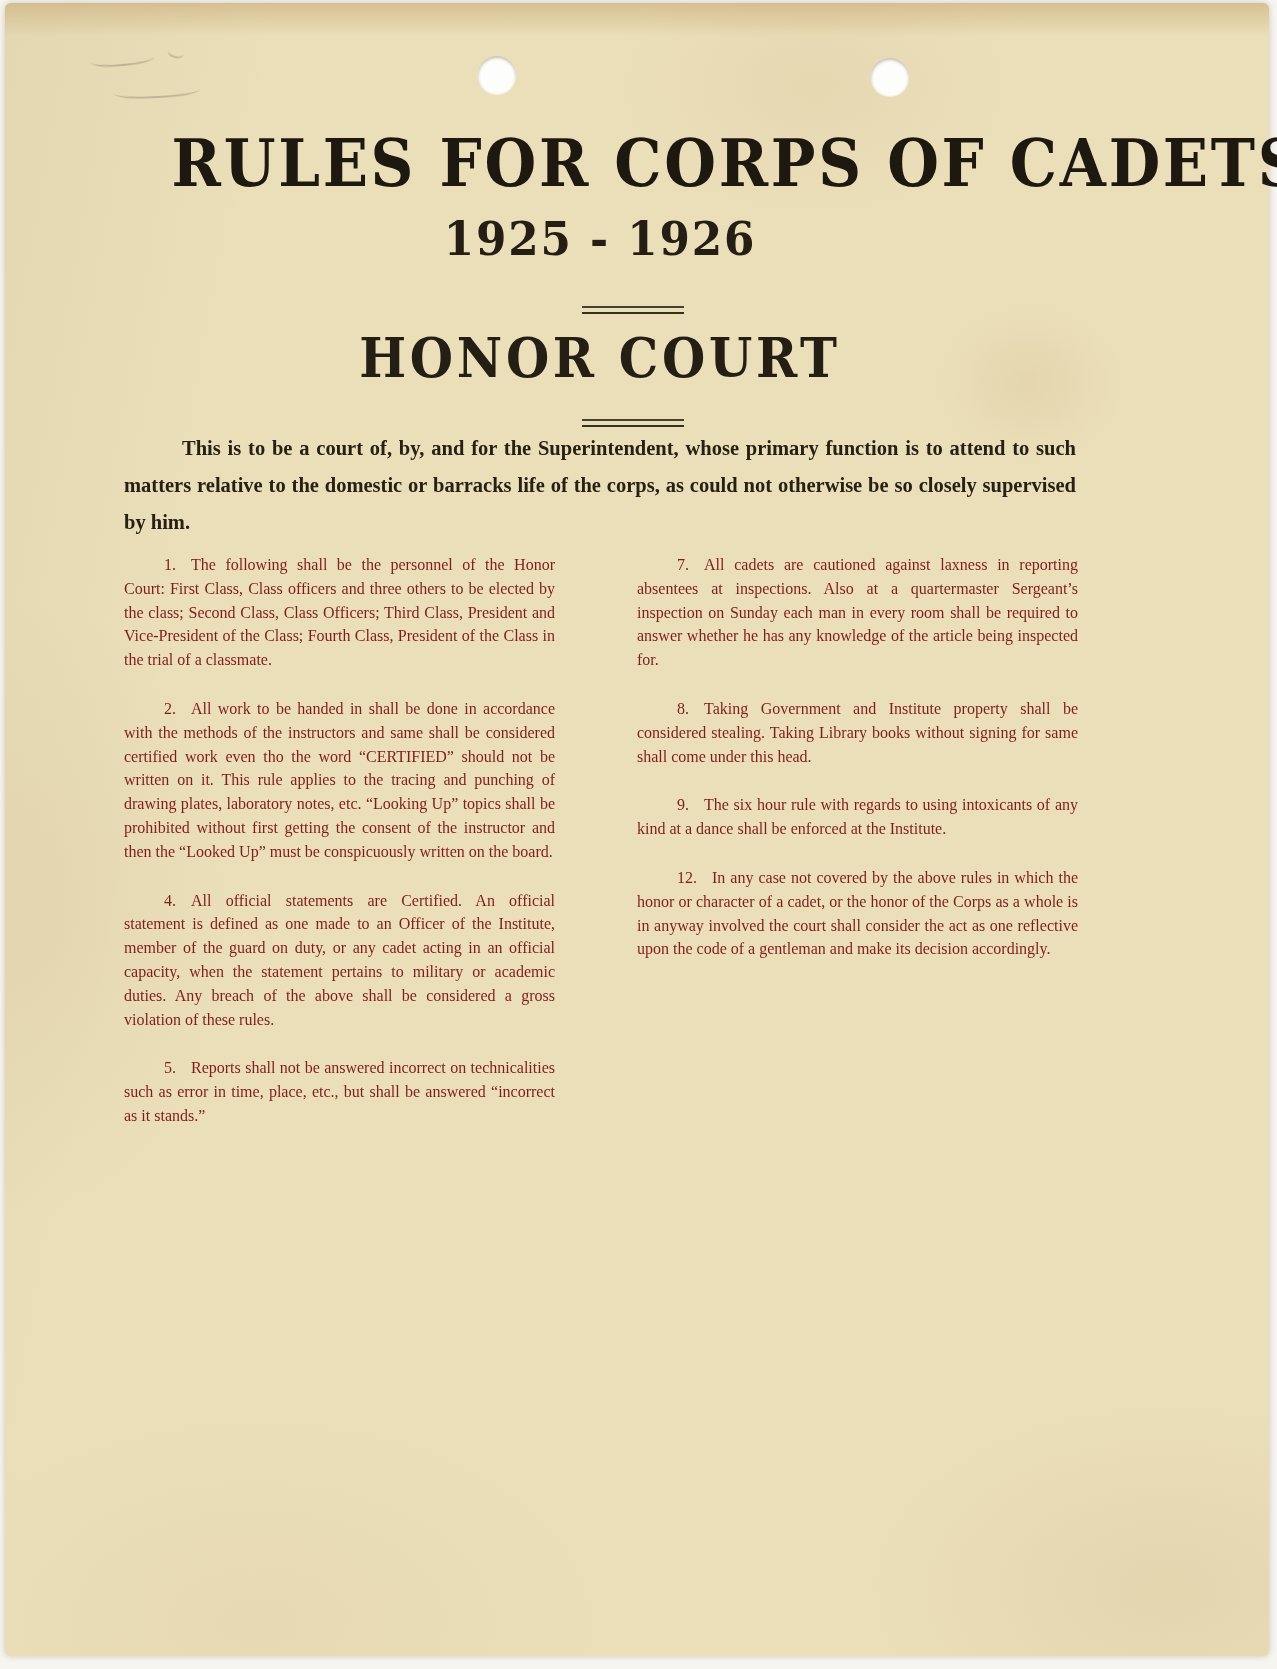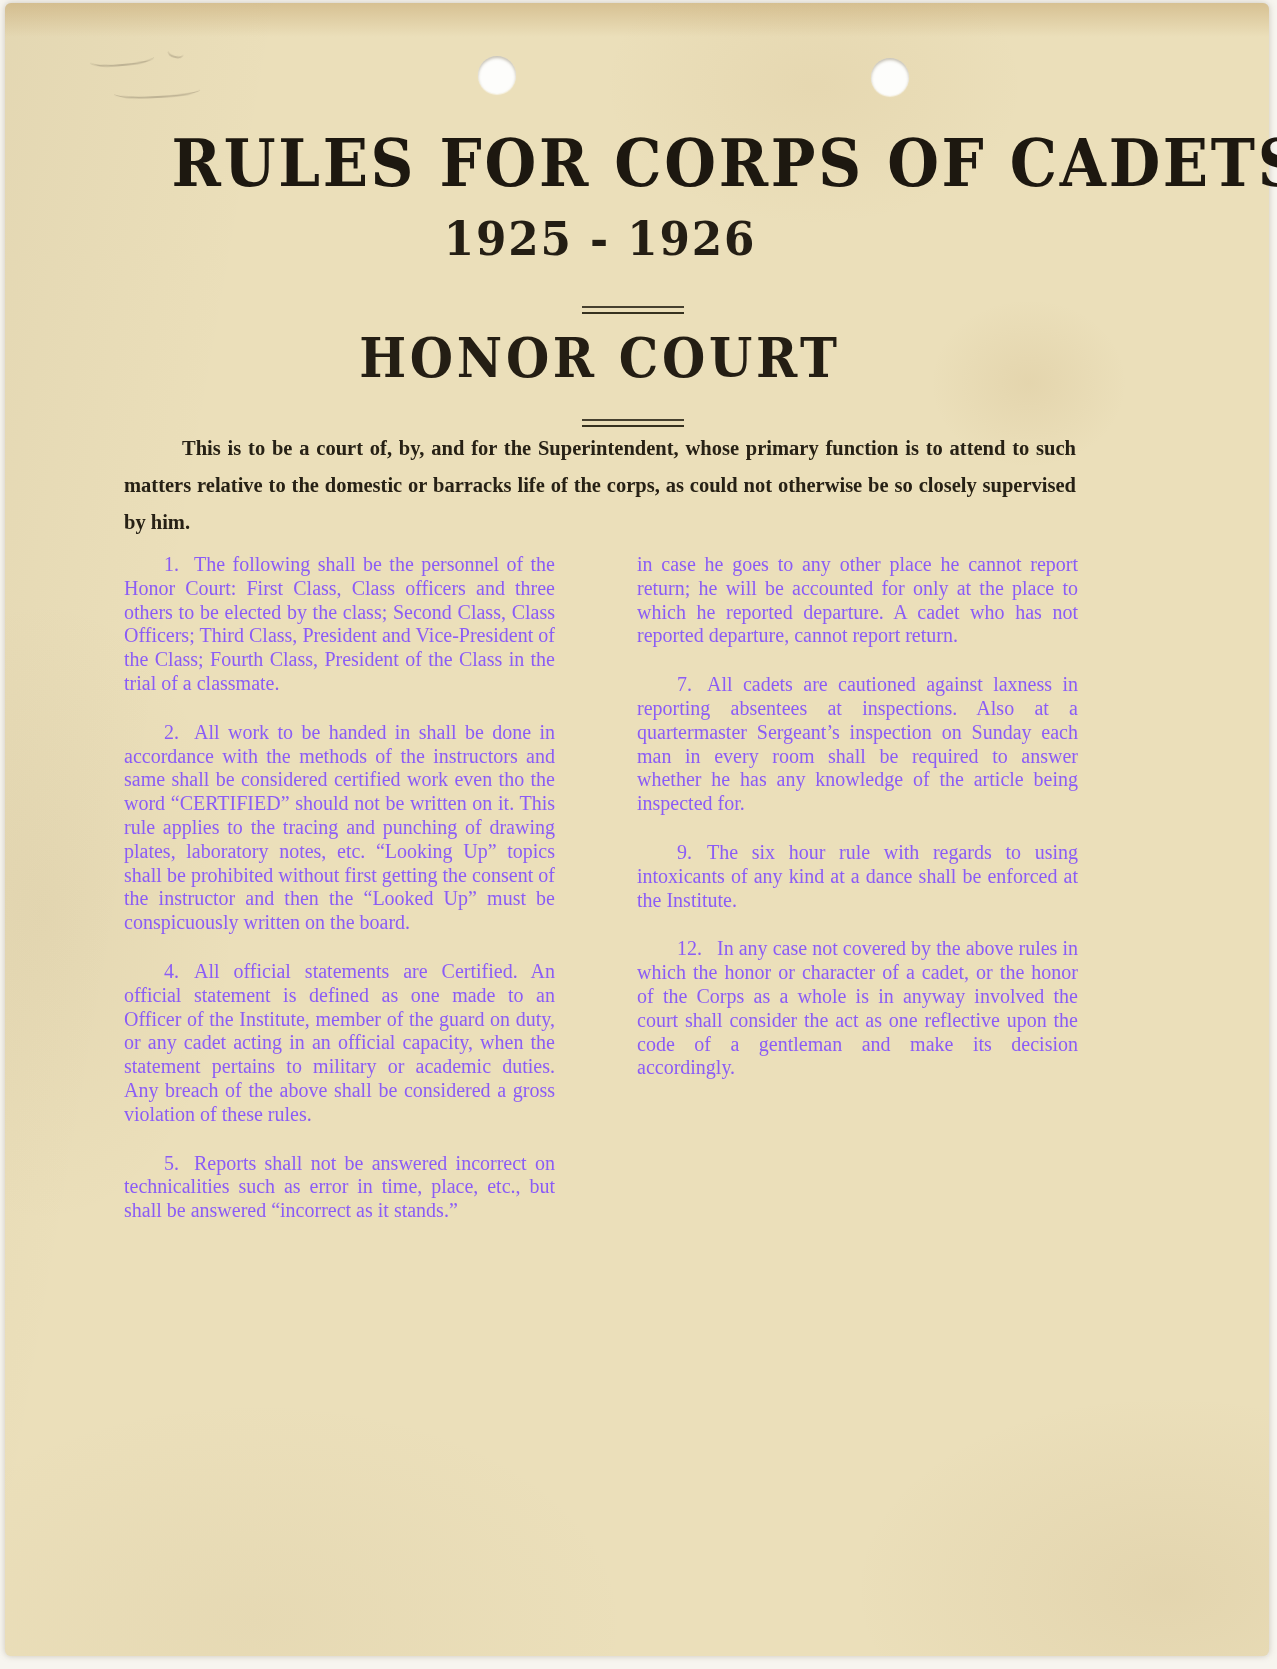--- a/index.html
+++ b/index.html
@@ -106,23 +106,23 @@
     line-height: 37px;
     text-align: justify;
     text-indent: 58px;
     color: #272115;
   }
   
   .column {
     position: absolute;
     top: 553px;
     width: 431px;
-    font-size: 20px;
+    font-size: 16px;
     line-height: 23.8px;
-    color: #8b5cf6;
+    color: #7f1d1d;
   }
   #left-column  { left: 124px; }
   #right-column { left: 637px; width: 441px; }
   .rule {
     margin: 0 0 25px 0;
     text-align: justify;
     text-indent: 40px;
   }
   .rule.continuation { text-indent: 0; }
   .rule-num { margin-right: 15px; }
@@ -152,18 +152,18 @@
 
   <div id="intro">This is to be a court of, by, and for the Superintendent, whose primary function is to attend to such matters relative to the domestic or barracks life of the corps, as could not otherwise be so closely supervised by him.</div>
 
   <div id="left-column" class="column">
       <p class="rule"><span class="rule-num">1.</span>The following shall be the personnel of the Honor Court: First Class, Class officers and three others to be elected by the class; Second Class, Class Officers; Third Class, President and Vice-President of the Class; Fourth Class, President of the Class in the trial of a classmate.</p>
       <p class="rule"><span class="rule-num">2.</span>All work to be handed in shall be done in accordance with the methods of the instructors and same shall be considered certified work even tho the word “CERTIFIED” should not be written on it.  This rule applies to the tracing and punching of drawing plates, laboratory notes, etc.  “Looking Up” topics shall be prohibited without first getting the consent of the instructor and then the “Looked Up” must be conspicuously written on the board.</p>
       <p class="rule"><span class="rule-num">4.</span>All official statements are Certified.  An official statement  is defined as one made to an Officer of the Institute, member of the guard on duty, or any cadet acting in an official capacity, when the statement pertains to military or academic duties.  Any breach of the above shall be considered a gross violation of these rules.</p>
       <p class="rule"><span class="rule-num">5.</span>Reports shall not be answered incorrect on technicalities such as error in time, place, etc., but shall be answered “incorrect as it stands.”</p>
     </div>
   <div id="right-column" class="column">
-      <p class="rule continuation">in case he goes to any other place he cannot report return; he will be accounted for only at the place to which he reported departure.  A cadet who has not reported departure, cannot report return.</p>
       <p class="rule"><span class="rule-num">7.</span>All cadets are cautioned against laxness in reporting absentees at inspections.  Also at a quartermaster Sergeant’s inspection on Sunday each man in every room shall be required to answer whether he has any knowledge of the article being inspected for.</p>
+      <p class="rule"><span class="rule-num">8.</span>Taking Government and Institute property shall be considered stealing.  Taking Library books without signing for same shall come under this head.</p>
       <p class="rule"><span class="rule-num">9.</span>The six hour rule with regards to using intoxicants of any kind at a dance shall be enforced at the Institute.</p>
       <p class="rule"><span class="rule-num">12.</span>In any case not covered by the above rules in which the honor or character of a cadet, or the honor of the Corps as a whole is in anyway involved the court shall  consider the act as one reflective upon the code of a gentleman and make its decision accordingly.</p>
     </div>
 </div>
 
 </body></html>

